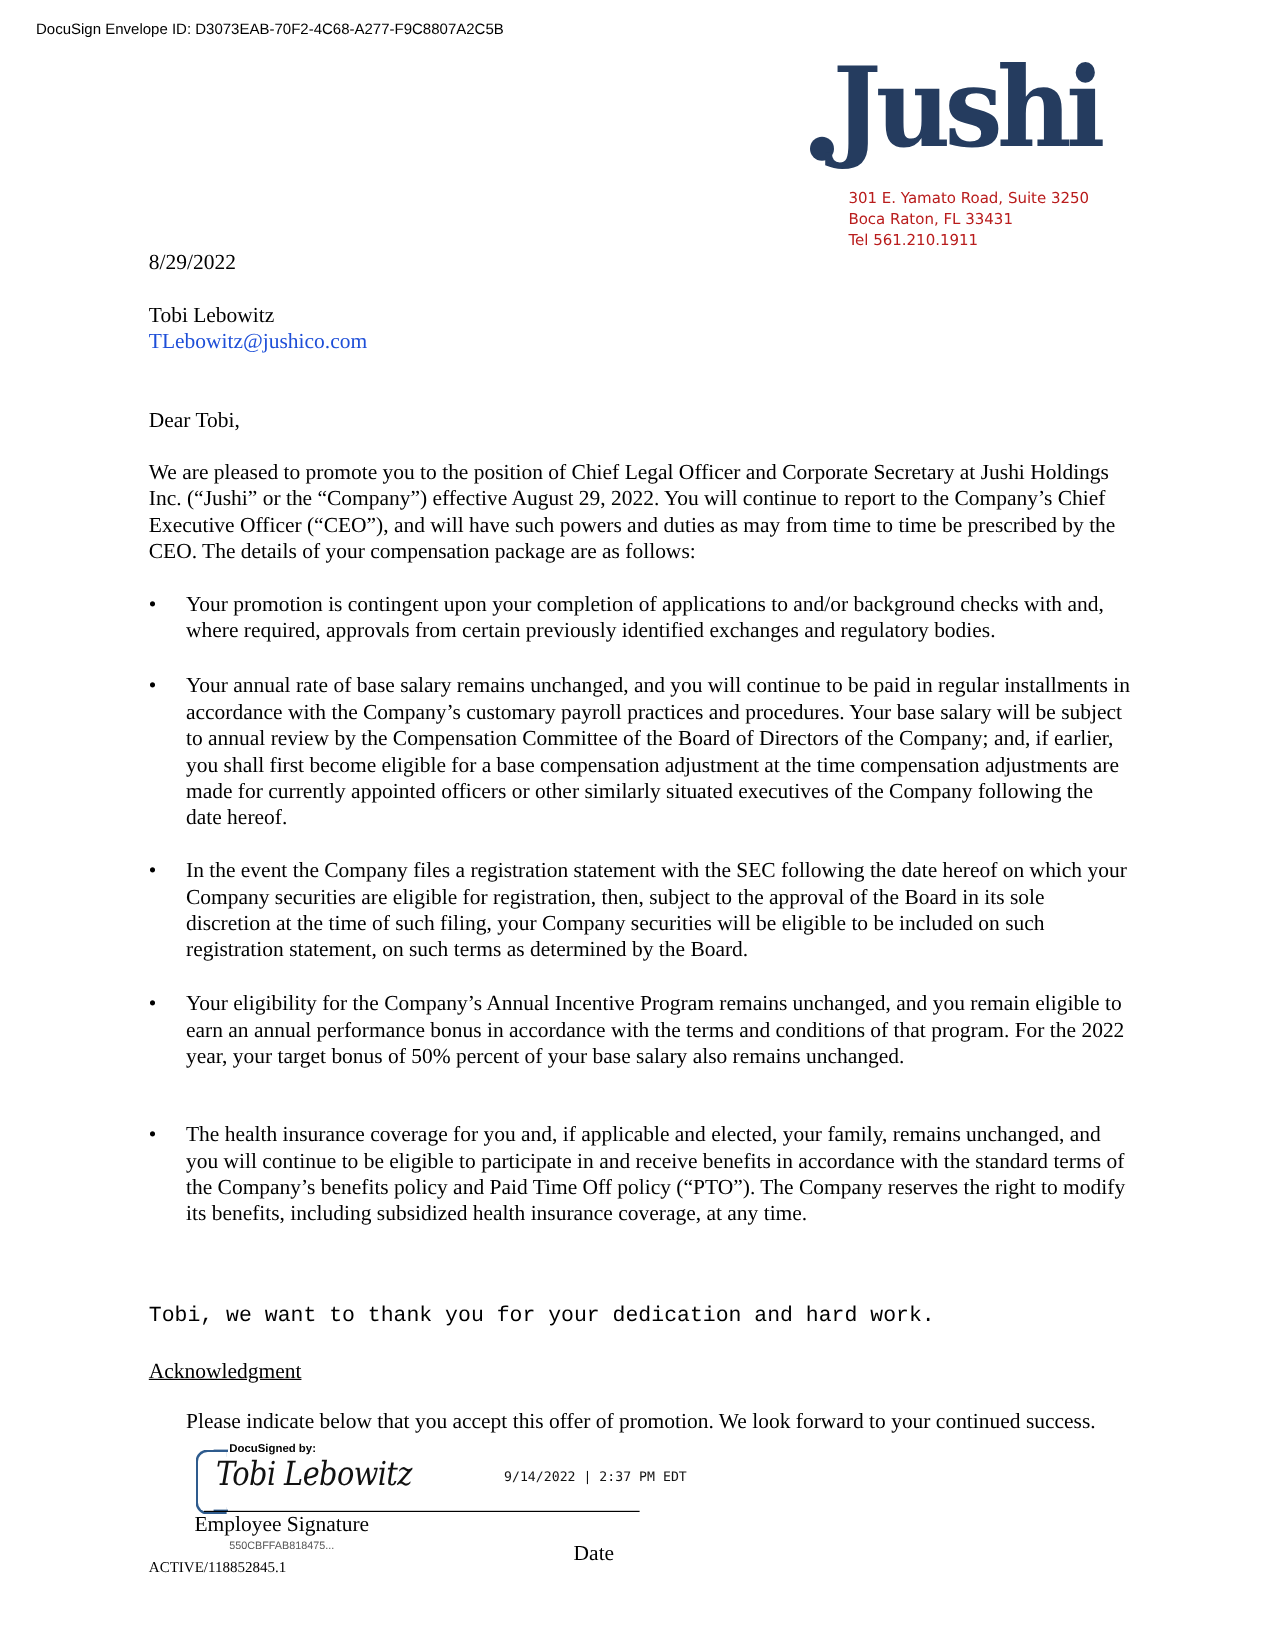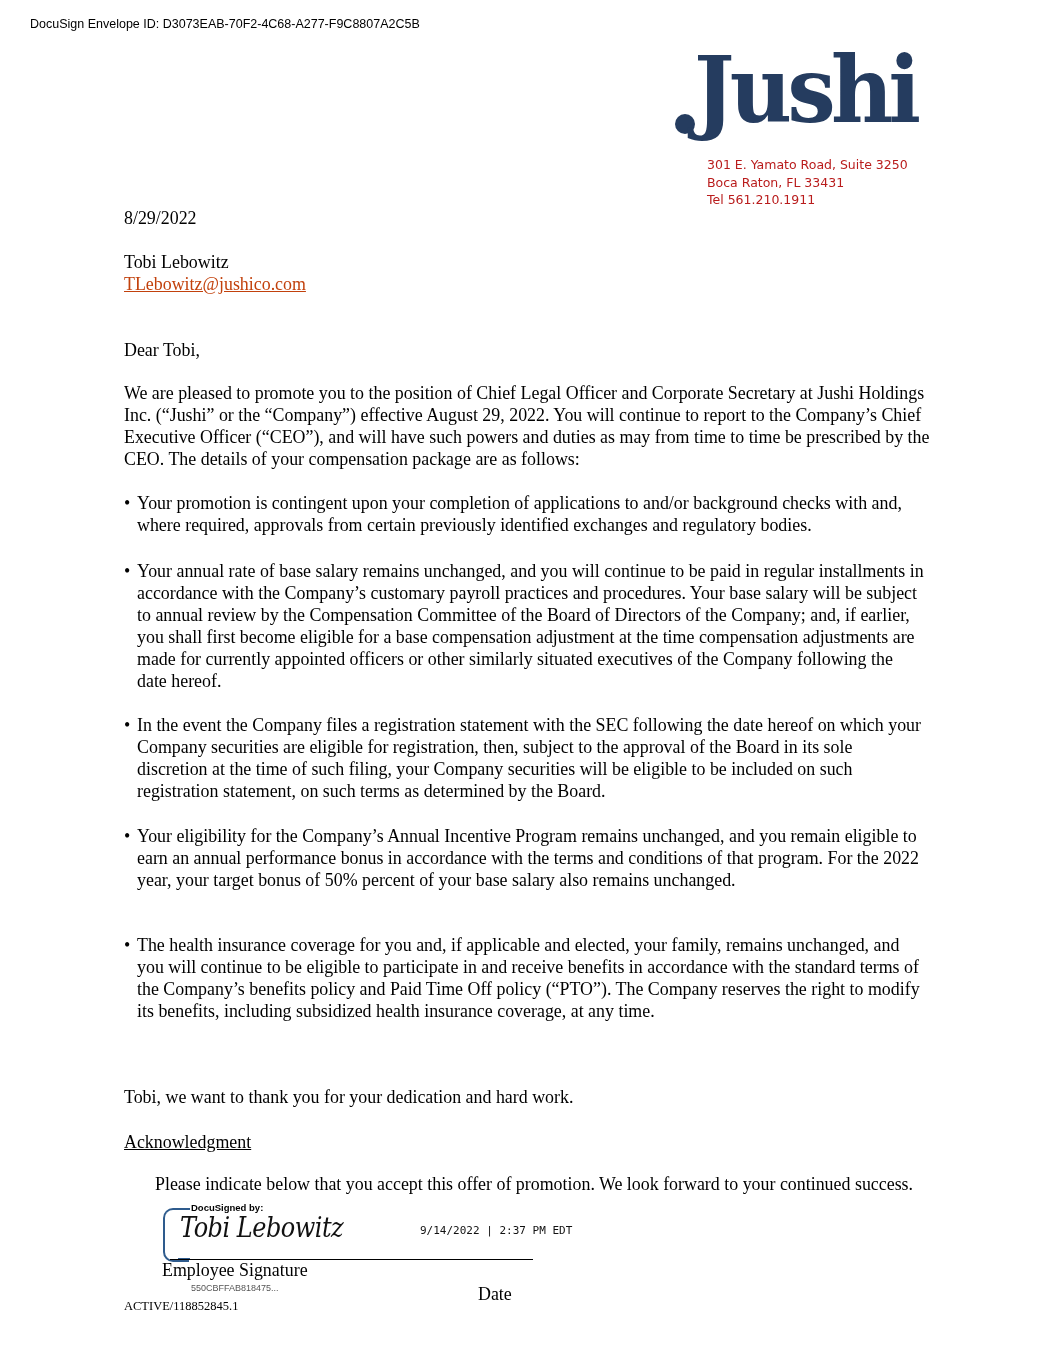--- a/index.html
+++ b/index.html
@@ -4,25 +4,25 @@
   <style>
     html, body { margin: 0; padding: 0; background: #ffffff; }
     body { width: 1055px; height: 1365px; position: relative; overflow: hidden; color: #000; }
     .envelope-id { position: absolute; left: 30px; top: 17px; font-family: "Liberation Sans", sans-serif; font-size: 12.5px; color: #000; }
     .logo { position: absolute; left: 672px; top: 58px; width: 270px; height: 90px; }
     .logo-text { position: absolute; left: 22px; top: -14px; font-family: "DejaVu Serif", serif; font-weight: bold; font-size: 92px; letter-spacing: -5px; color: #253c5f; line-height: 1; transform: scaleX(0.93); transform-origin: left top; }
     .logo-dot { position: absolute; left: 3px; top: 56px; width: 20px; height: 20px; border-radius: 50%; background: #253c5f; }
     .address { position: absolute; left: 707px; top: 156px; font-family: "DejaVu Sans", sans-serif; font-size: 12.5px; line-height: 17.5px; color: #b91c1c; }
     .doc { position: absolute; left: 124px; top: 0; width: 820px; font-family: "Liberation Serif", serif; font-size: 17.9px; line-height: 22px; }
     .abs { position: absolute; left: 0; white-space: nowrap; }
-    .email { color: #c2410c; text-decoration: underline; }
+    .email { color: #1d4ed8; }
     .para { position: absolute; left: 0; width: 820px; }
     .bullet-item { position: absolute; left: 0; width: 820px; }
     .bullet-dot { position: absolute; left: 0; top: 0; width: 20px; }
-    .bullet-text { margin-left: 13px; width: 790px; }
+    .bullet-text { margin-left: 31px; width: 790px; }
     .ack-heading { font-weight: normal; text-decoration: underline; text-align: center; }
     .sig-block { position: absolute; left: 160px; top: 1200px; width: 380px; height: 90px; }
     .sig-bracket { position: absolute; left: 3px; top: 8px; width: 24px; height: 50px; border: 2px solid #2e5b8d; border-right: none; border-radius: 10px 0 0 10px; }
     .sig-bracket-top { position: absolute; left: 18px; top: 8px; width: 12px; height: 0; border-top: 2px solid #2e5b8d; }
     .sig-bracket-bot { position: absolute; left: 18px; top: 58px; width: 12px; height: 0; border-top: 2px solid #2e5b8d; }
     .docusigned-label { position: absolute; left: 31px; top: 2px; font-family: "Liberation Sans", sans-serif; font-weight: bold; font-size: 9.5px; color: #000; }
     .signature { position: absolute; left: 20px; top: 14px; font-family: "DejaVu Serif", serif; font-style: italic; font-size: 24px; color: #111; letter-spacing: -0.5px; transform: scaleY(1.15); }
     .sig-hash { position: absolute; left: 31px; top: 52px; font-family: "Liberation Sans", sans-serif; font-size: 9px; color: #555; margin-top: 31px; }
     .sig-line { position: absolute; left: 10px; top: 59px; width: 363px; border-top: 1px solid #000; }
     .sig-label { position: absolute; left: 2px; top: 60px; font-family: "Liberation Serif", serif; font-size: 17.9px; }
@@ -72,21 +72,21 @@
   <div class="bullet-item" style="top:825px;">
     <span class="bullet-dot">•</span>
     <div class="bullet-text">Your eligibility for the Company’s Annual Incentive Program remains unchanged, and you remain eligible to earn an annual performance bonus in accordance with the terms and conditions of that program.  For the 2022 year, your target bonus of 50% percent of your base salary also remains unchanged.</div>
   </div>
 
   <div class="bullet-item" style="top:934px;">
     <span class="bullet-dot">•</span>
     <div class="bullet-text">The health insurance coverage for you and, if applicable and elected, your family, remains unchanged, and you will continue to be eligible to participate in and receive benefits in accordance with the standard terms of the Company’s benefits policy and Paid Time Off policy (“PTO”).  The Company reserves the right to modify its benefits, including subsidized health insurance coverage, at any time.</div>
   </div>
 
-  <div class="abs" style="top:1086px;">Tobi, we want to thank you for your dedication and hard work.</div>
+  <div class="abs" style="top:1086px;font-family:Liberation Mono, monospace;">Tobi, we want to thank you for your dedication and hard work.</div>
   <div class="abs ack-heading" style="top:1131px;">Acknowledgment</div>
   <div class="abs" style="top:1173px;margin-left:31px;">Please indicate below that you accept this offer of promotion.  We look forward to your continued success.</div>
 </div>
 
 <div class="sig-block">
   <div class="sig-bracket"></div>
   <div class="sig-bracket-top"></div>
   <div class="sig-bracket-bot"></div>
   <div class="docusigned-label">DocuSigned by:</div>
   <div class="signature">Tobi Lebowitz</div>

